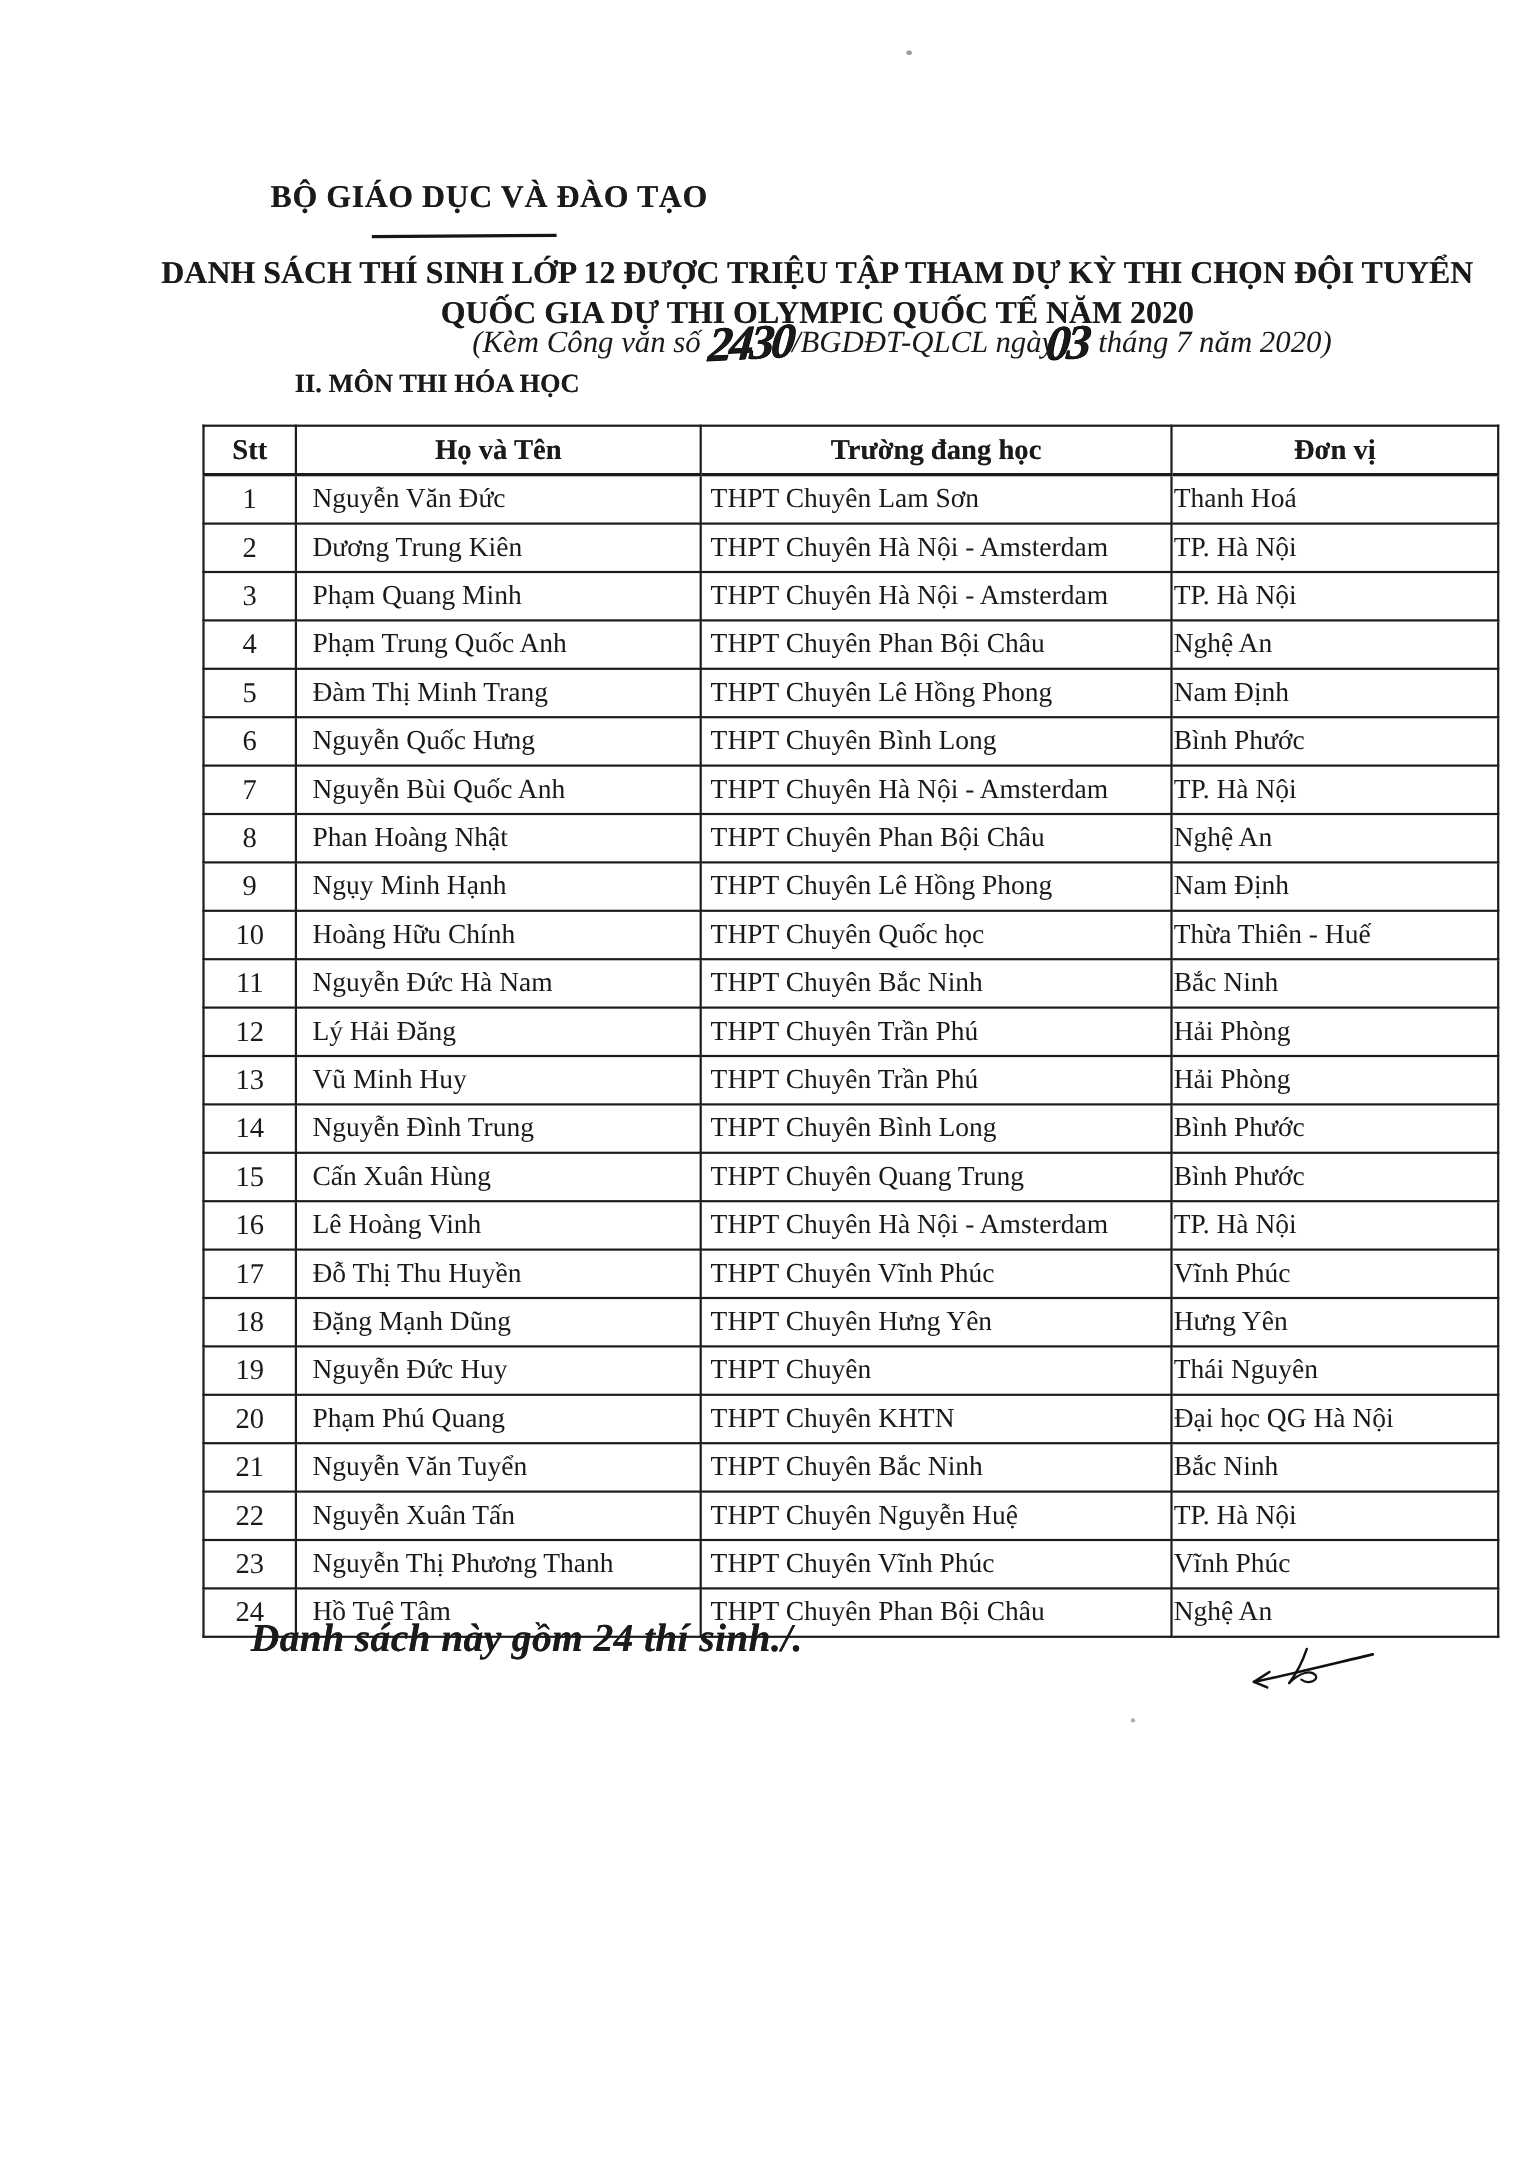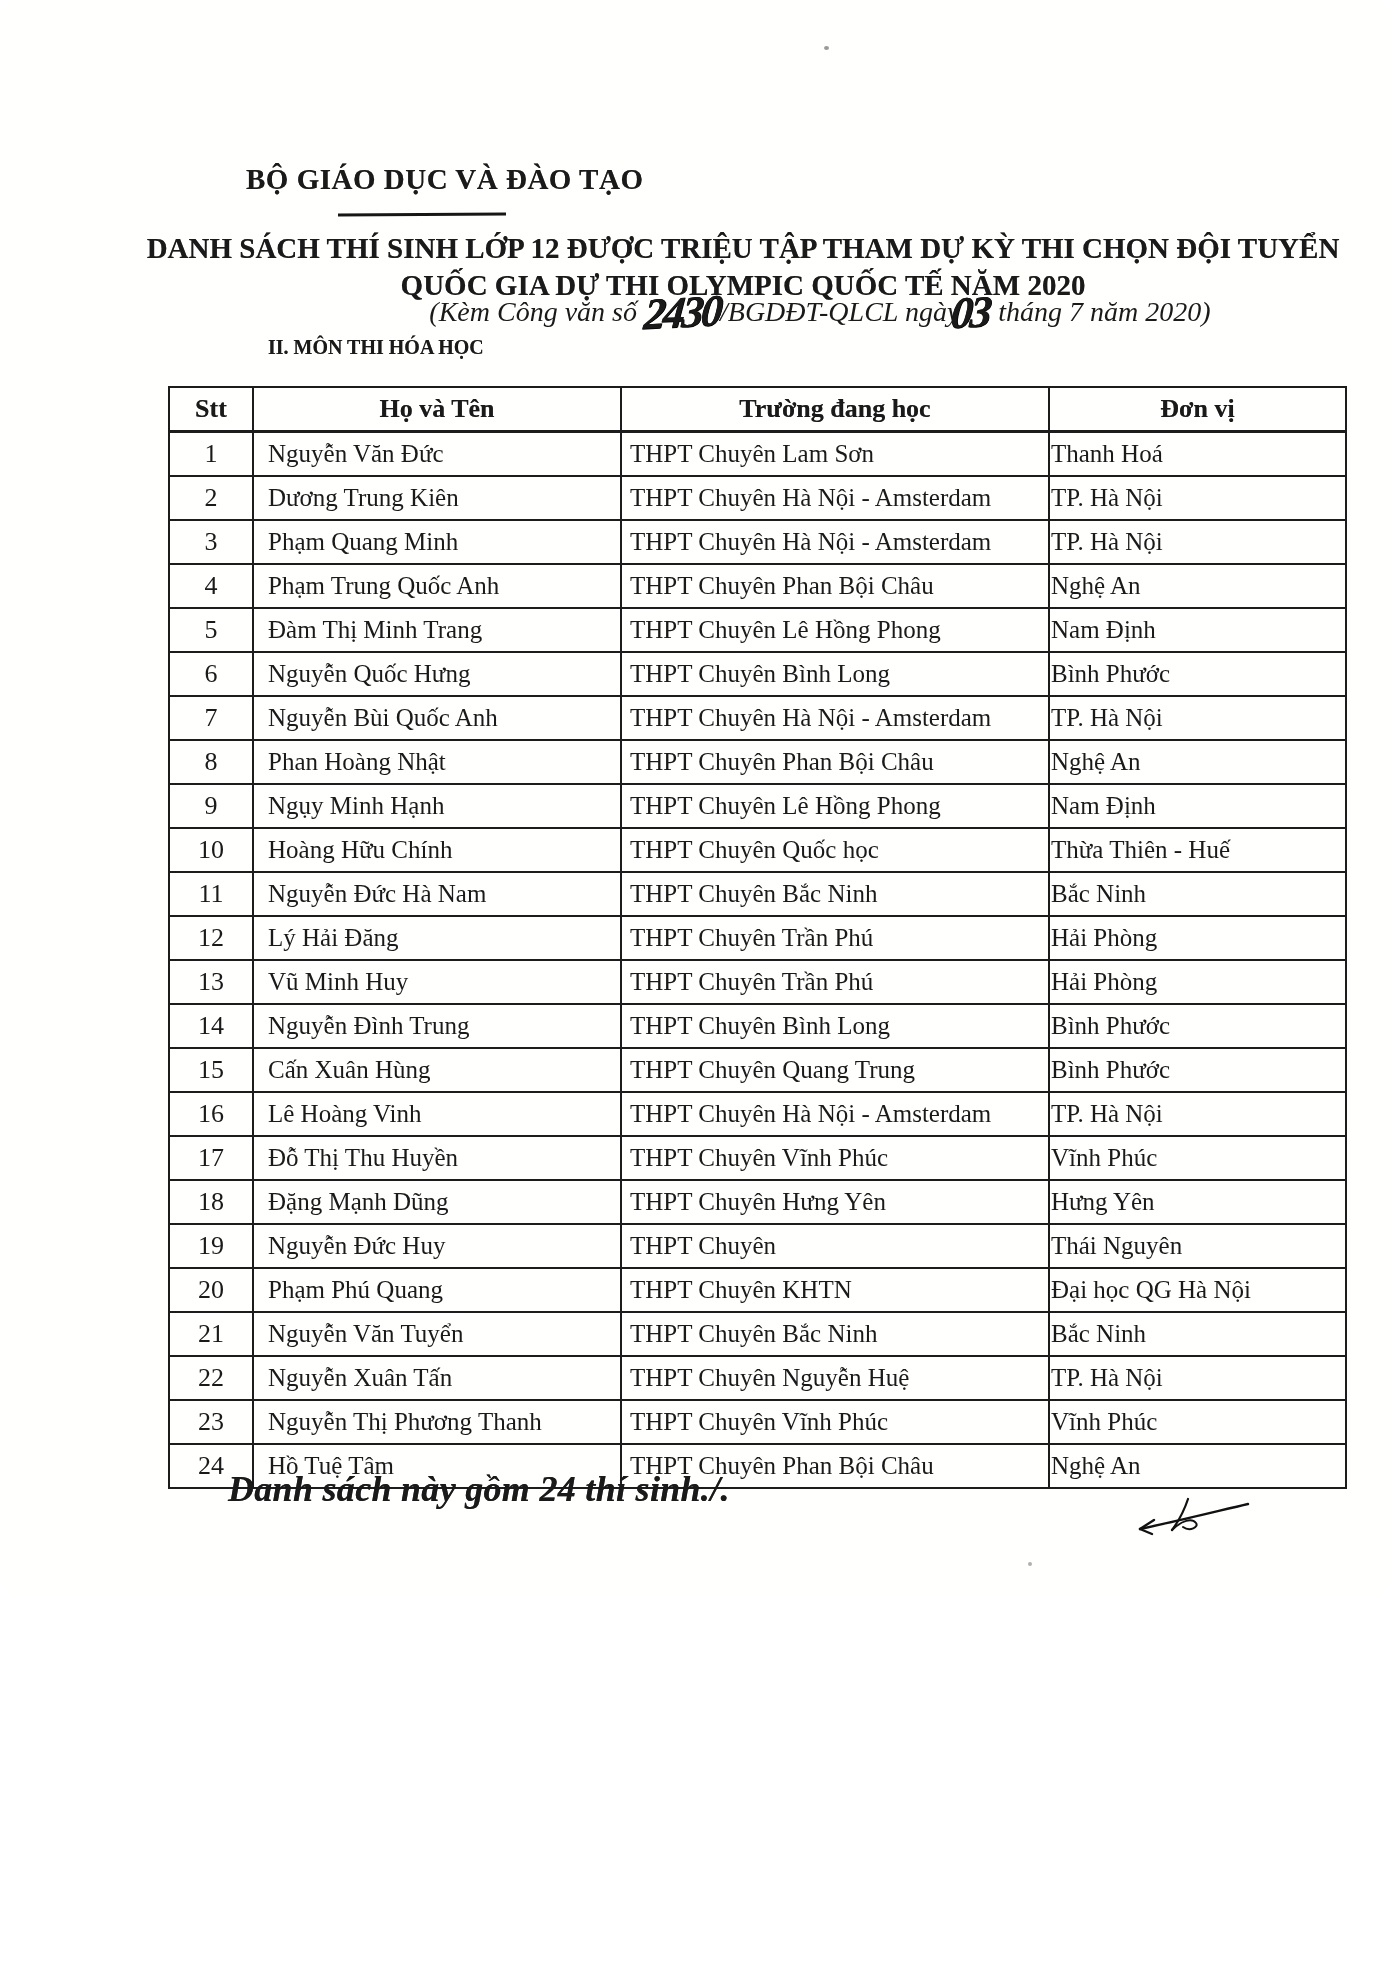--- a/index.html
+++ b/index.html
@@ -66,28 +66,28 @@
     vertical-align: -6px;
     transform: rotate(-3deg) skewX(-8deg);
     letter-spacing: -3px;
     text-shadow: 0.6px 0 0 #000, 0 0.6px 0 #000;
   }
   .hand-day { margin-left: -8px; margin-right: 2px; }
   .section {
     position: absolute;
     left: 268px;
     top: 336px;
-    font-size: 20px;
+    font-size: 24px;
     font-weight: bold;
     white-space: nowrap;
     text-shadow: 0 0 0.5px rgba(0,0,0,0.55);
   }
   table.students {
     position: absolute;
-    left: 168px;
+    left: 184px;
     top: 386px;
     width: 1177px;
     border-collapse: collapse;
     table-layout: fixed;
     font-size: 25px;
     font-family: Liberation Serif, serif;
   }
   table.students col.w0 { width: 84px; }
   table.students col.w1 { width: 368px; }
   table.students col.w2 { width: 428px; }

